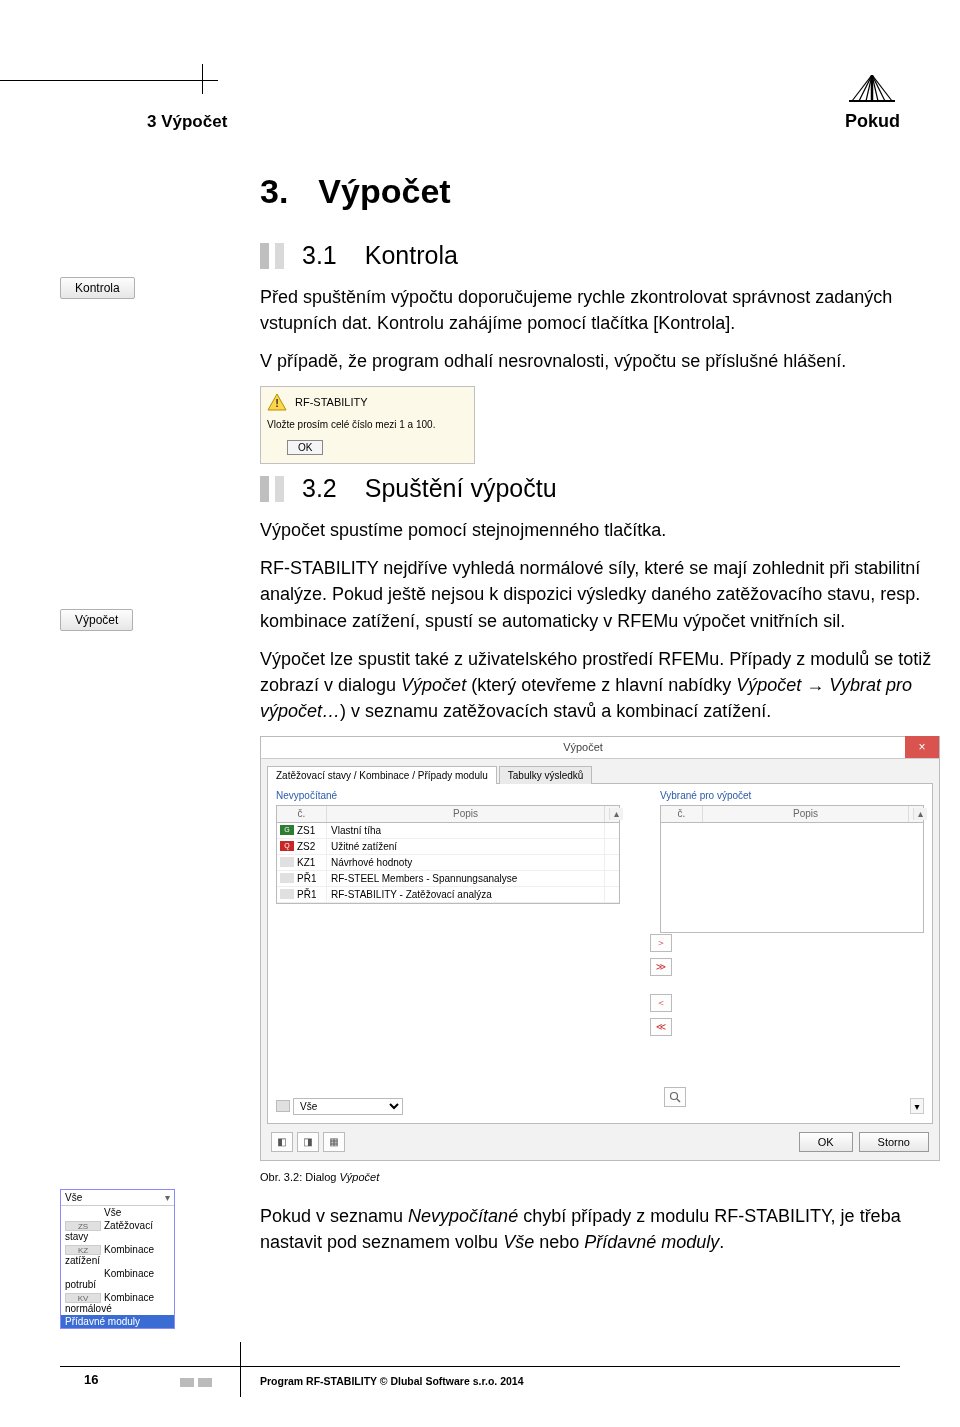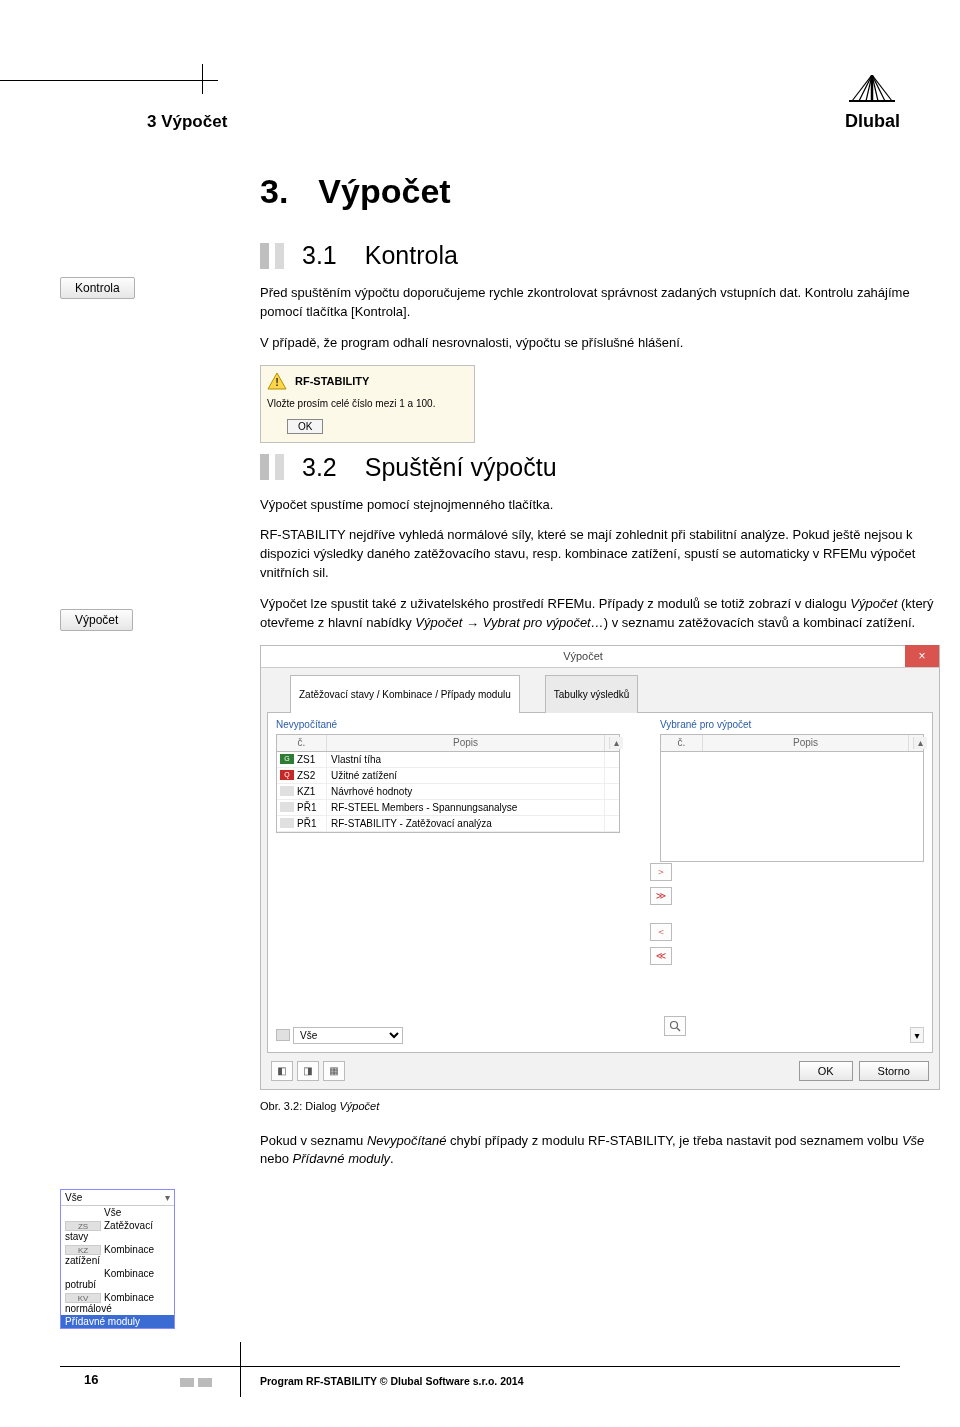--- a/index.html
+++ b/index.html
@@ -62,35 +62,35 @@
     padding-left: 50px;
   }
   .h-num { color: #000; font-weight: bold; }
   .h1 { font-size: 34px; font-weight: bold; margin-bottom: 30px; }
   .h1 .h-num { margin-right: 30px; }
   .h2 { font-size: 25px; font-weight: normal; margin: 10px 0 14px 0; display:flex; align-items:center;}
   .h2-bar { display:inline-block; width:9px; height:26px; margin-right:6px;}
   .h2-bar.a { background:#bfbfbf; }
   .h2-bar.b { background:#d9d9d9; margin-right:18px;}
   .h2 .h-num { margin-right: 28px; font-weight: normal;}
-  .body-text { font-size: 13px; line-height: 1.45; margin-bottom: 12px; }
+  .body-text { font-size: 18px; line-height: 1.45; margin-bottom: 12px; }
   .caption { font-size: 11px; margin: 8px 0 20px 0; }
   .caption .it { font-style: italic; }
   .it-inline { font-style: italic; }
 
   
   .warnbox {
     width: 215px;
     border: 1px solid #c0c0c0;
     background: #fdf9e8;
     padding: 6px 6px 8px 6px;
     font-size: 10px;
     margin-bottom: 4px;
   }
-  .warnbox .title { font-weight: bold; font-size: 11px; margin-left: 28px; }
+  .warnbox .title { font-weight: normal; font-size: 11px; margin-left: 28px; }
   .warnbox .row1 { display:flex; align-items:center; }
   .warn-icon {
     width: 20px; height: 18px; position: relative; margin-right: 8px;
   }
   .warn-icon svg { width: 20px; height: 18px; }
   .warnbox .msg { margin: 8px 0 10px 0; font-size: 10px; }
   .warnbox .okbtn {
     display:inline-block; border:1px solid #888; padding:1px 10px;
     font-size:10px; background:#f5f5f5; margin-left: 20px;
   }
@@ -115,22 +115,22 @@
   .dlg-close {
     width: 34px; height: 22px; background: #d9534f; color:#fff;
     display:flex; align-items:center; justify-content:center; font-size:12px;
   }
   .dlg-tabs {
     display:flex; gap:0; margin: 6px 6px 0 6px;
     border-bottom: 1px solid #bbb;
   }
   .dlg-tab {
     background:#fff; border:1px solid #bbb; border-bottom:none;
-    padding: 13px 8px; font-size:10px; margin-right:2px;
-    position:relative; top:1px;margin-left:23px;
+    padding: 3px 8px; font-size:10px; margin-right:2px;
+    position:relative; top:1px;
   }
   .dlg-tab.inactive { background:#eaeaea; }
   .dlg-body {
     background:#fff; margin:0 6px; border:1px solid #bbb; border-top:none;
     padding: 6px 8px 8px 8px; height: 340px; position:relative;
   }
   .dlg-cols { display:flex; gap: 40px; }
   .dlg-col-left { width: 344px; }
   .dlg-col-right { flex:1; }
   .col-title { color:#2a5ca8; font-size:10px; margin-bottom:4px; }
@@ -232,21 +232,21 @@
       <svg width="46" height="30" viewBox="0 0 46 30">
         <line x1="0" y1="26" x2="46" y2="26" stroke="#000" stroke-width="2"></line>
         <line x1="23" y1="0" x2="23" y2="26" stroke="#000" stroke-width="2.5"></line>
         <line x1="23" y1="0" x2="3" y2="26" stroke="#000" stroke-width="1.2"></line>
         <line x1="23" y1="0" x2="10" y2="26" stroke="#000" stroke-width="1.2"></line>
         <line x1="23" y1="0" x2="17" y2="26" stroke="#000" stroke-width="1.2"></line>
         <line x1="23" y1="0" x2="29" y2="26" stroke="#000" stroke-width="1.2"></line>
         <line x1="23" y1="0" x2="36" y2="26" stroke="#000" stroke-width="1.2"></line>
         <line x1="23" y1="0" x2="43" y2="26" stroke="#000" stroke-width="1.2"></line>
       </svg>
-      <div class="logo-text">Dlubal</div>
+      <div class="logo-text">Pokud</div>
     </div>
   </div>
 
   <div class="main">
     <div class="margin-col">
       <span class="margin-btn">Kontrola</span>
       <span class="margin-btn" style="margin-bottom:0;">Výpočet</span>
 
       <div class="filterlist" style="margin-top:558px;">
         <div class="top">

